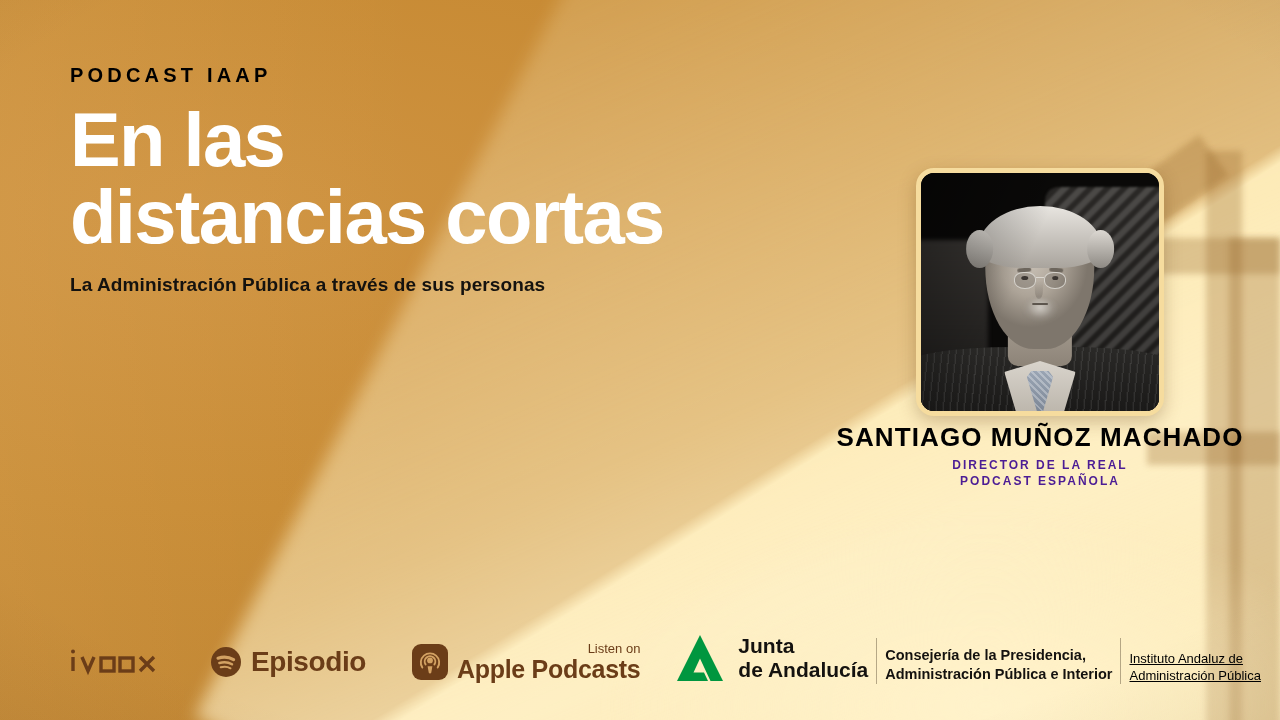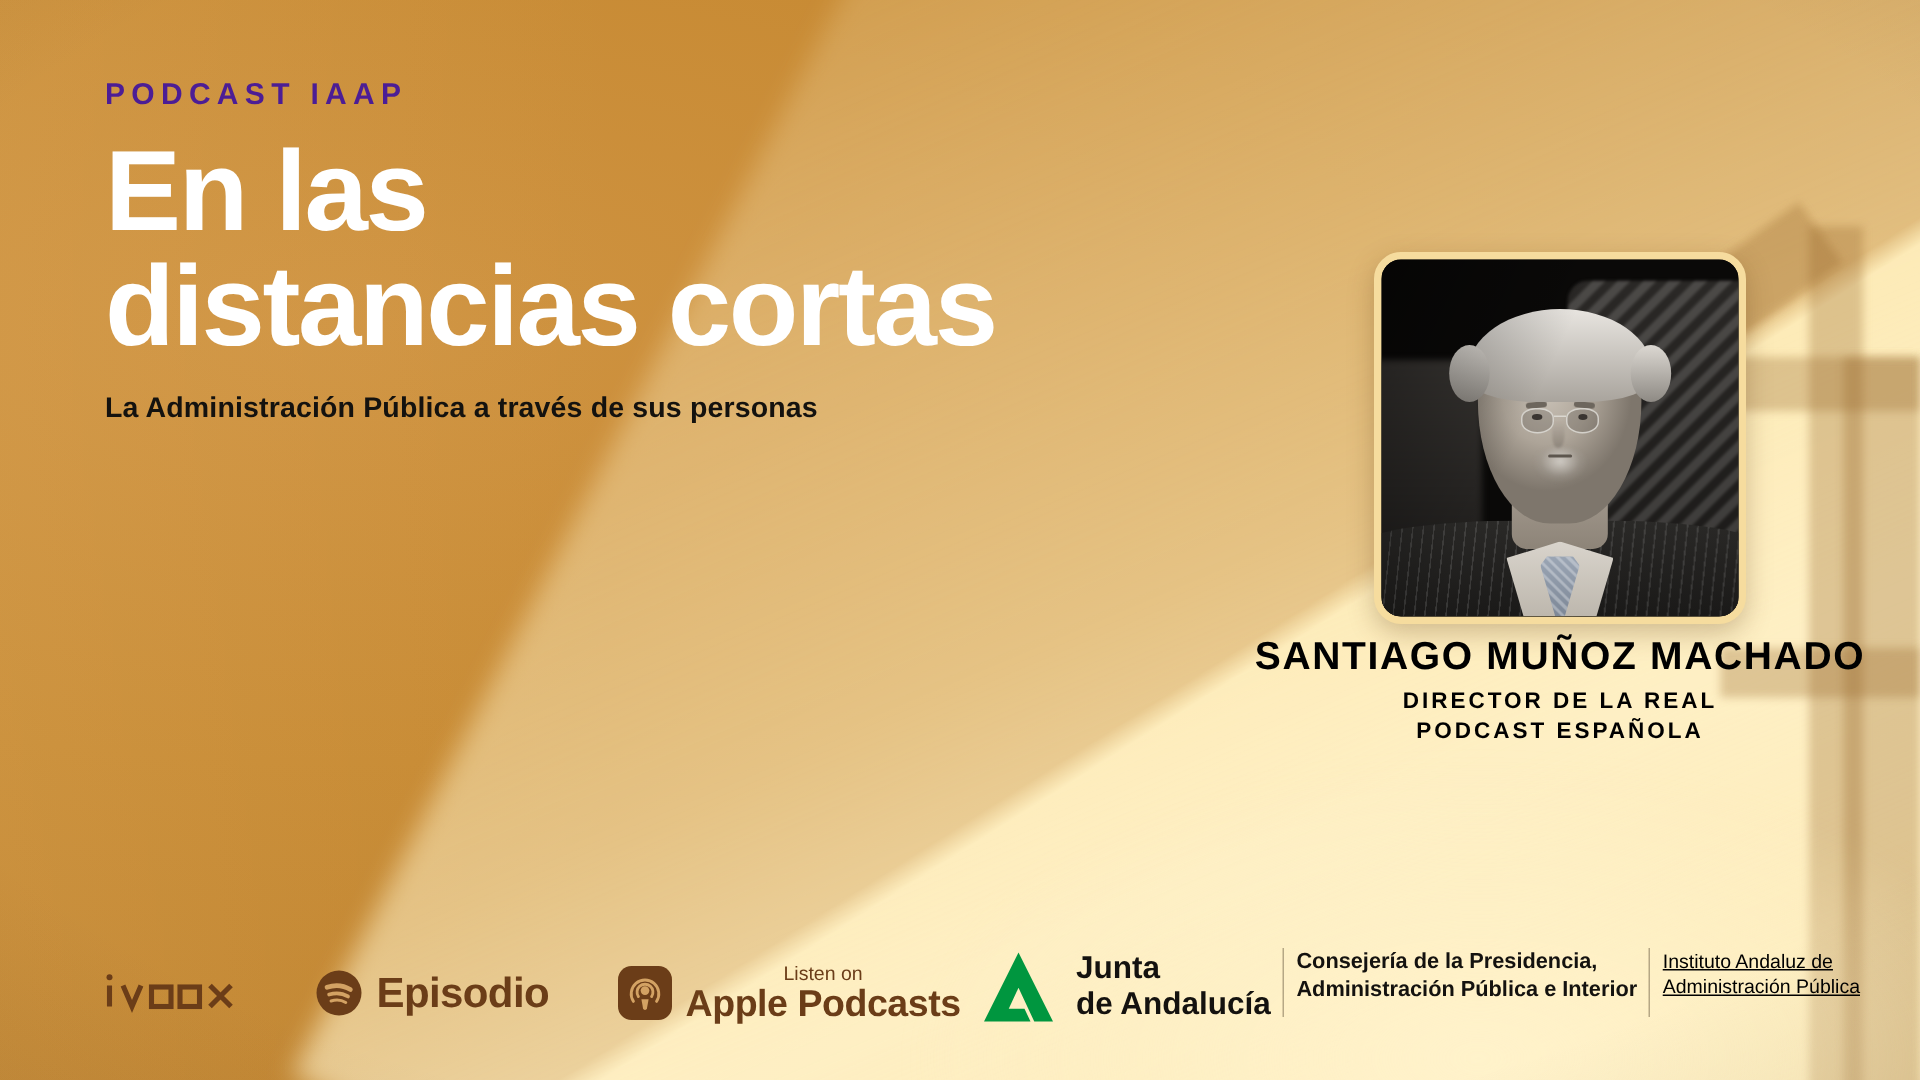--- a/index.html
+++ b/index.html
@@ -74,22 +74,23 @@
   }
   .vignette {
     position:absolute; inset:0;
     background:radial-gradient(110% 110% at 50% 45%, rgba(0,0,0,0) 55%, rgba(90,55,15,.22) 100%);
   }
 
   
   .brand { position:absolute; left:70px; top:52px; width:640px; }
 
   .kicker {
-    font-size:20px; font-weight:bold; color:#4c1d95;
+    font-size:20px; font-weight:bold; color:#000000;
     letter-spacing:4.2px;
+    margin-top:12px;
   }
   .title {
     margin-top:18px;
     font-size:76px; line-height:.93; font-weight:bold;
     color:#ffffff; letter-spacing:-1.6px;
   }
   .title .l2 { display:block; margin-top:6px; }
   .subtitle {
     margin-top:22px;
     font-size:19px; font-weight:bold; color:#14120f;
@@ -219,39 +220,39 @@
   .ep {
     margin-top:16px;
     font-size:22px; font-weight:bold; color:#4a2c15; letter-spacing:.2px;
   }
   .guest-name {
     margin-top:6px;
     font-size:26px; font-weight:bold; color:#000000; letter-spacing:1.1px;
   }
   .guest-role {
     margin-top:5px;
-    font-size:15px; font-weight:bold; color:#000000;
+    font-size:12px; font-weight:bold; color:#4c1d95;
     letter-spacing:2.0px; line-height:1.32;
   }
 
   
   .platforms {
     position:absolute; left:68px; bottom:38px;
     display:flex; align-items:center; gap:46px;
     color:#6b3d18;
   }
   .pf { display:flex; align-items:center; gap:9px; }
   .sp-word { font-size:28px; font-weight:bold; letter-spacing:-.4px; color:#6b3d18; }
-  .ap-text { line-height:1.06; text-align:center; }
+  .ap-text { line-height:1.06; text-align:right; }
   .ap-small { font-size:13px; color:#6b3d18; }
   .ap-big { font-size:25px; font-weight:bold; letter-spacing:-.3px; color:#6b3d18; }
 
   .gov {
-    position:absolute; right:40px; bottom:36px;
-    display:flex; align-items:flex-start; gap:8px;
+    position:absolute; right:19px; bottom:36px;
+    display:flex; align-items:flex-end; gap:8px;
   }
   .ja-lockup { display:flex; align-items:center; gap:12px; }
   .ja-word { font-size:21px; font-weight:bold; color:#14120f; line-height:1.12; }
   .divider { width:1px; height:46px; background:rgba(40,25,8,.34); }
   .gov-txt1 {
     font-size:14.5px; font-weight:bold; color:#14120f; line-height:1.32; white-space:nowrap;
   }
   .gov-txt2 {
     font-size:13px; color:#000000; line-height:1.32; white-space:nowrap;text-decoration:underline;
   }

